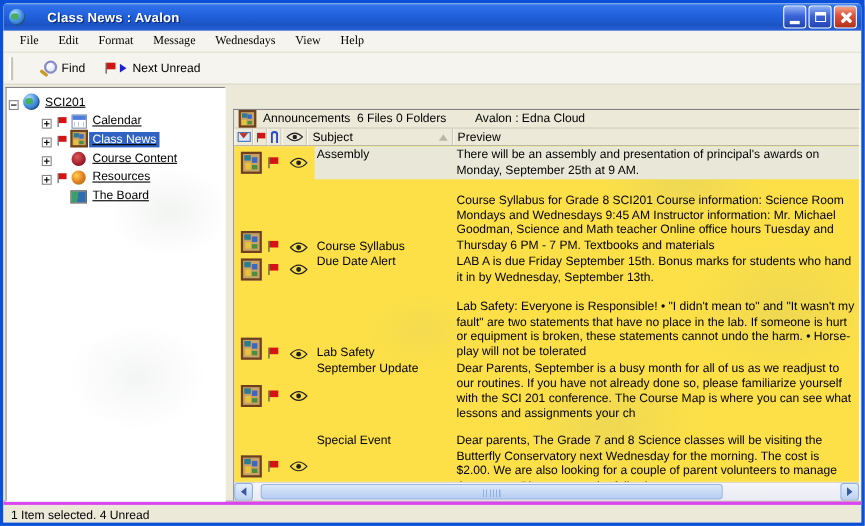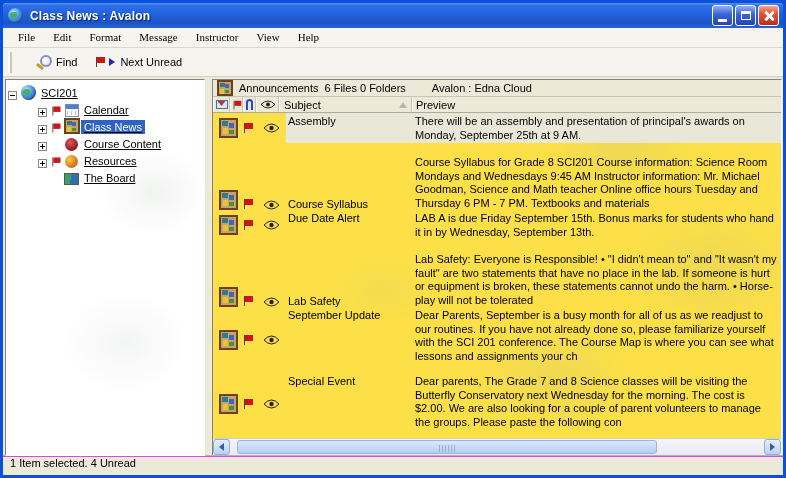--- a/index.html
+++ b/index.html
@@ -3,21 +3,21 @@
 <meta charset="utf-8">
 <style>
   * { margin:0; padding:0; box-sizing:border-box; }
   html,body { width:786px; height:478px; overflow:hidden; }
   body { font-family:"Liberation Sans", sans-serif; font-size:11px; color:#000; background:#0a4fd1; }
 
   .window { width:786px; height:478px; display:flex; flex-direction:column;
     border:3px solid #0b50d8; border-radius:7px 7px 0 0; overflow:hidden; background:#ece9d8; }
 
   
-  .titlebar { height:25px; flex:0 0 25px; display:flex; align-items:center; gap:7px; padding:0 4px 0 5px;
+  .titlebar { height:25px; flex:0 0 25px; display:flex; align-items:center; gap:20px; padding:0 4px 0 5px;
     background:linear-gradient(180deg,#5795f5 0%,#2f6fe8 10%,#2161dc 45%,#1c53c4 80%,#2a63d8 100%); }
   .titlebar .title { color:#fff; font-weight:bold; font-size:12px; flex:1;
     text-shadow:1px 1px 1px rgba(0,20,90,.8); letter-spacing:.2px; }
   .globe { width:15px; height:15px; border-radius:50%; position:relative; flex:0 0 15px;
     background:radial-gradient(circle at 35% 30%, #bfe4ff 0%, #4793e4 45%, #1c56a8 100%);
     box-shadow:inset -1px -1px 1px rgba(0,0,0,.35); }
   .globe::after { content:""; position:absolute; left:2px; top:4px; width:7px; height:6px;
     background:#3fae4e; border-radius:55% 45% 50% 60%; opacity:.9; }
   .winbtns { display:flex; gap:2px; }
   .wbtn { width:21px; height:21px; border:1px solid #fff; border-radius:3px;
@@ -52,21 +52,21 @@
 
   
   .main { flex:1; display:flex; background:#ece9d8; padding:2px 1px 0 2px; min-height:0; }
   .tree-pane { width:200px; flex:0 0 200px; background:#fff; position:relative; overflow:hidden;
     border:1px solid; border-color:#848284 #fff #fff #848284; padding-top:3px; }
   .tree-pane::before { content:""; position:absolute; inset:0; pointer-events:none;
     background:radial-gradient(80px 60px at 75% 30%, rgba(160,175,160,.14), transparent 70%),
                radial-gradient(90px 70px at 60% 70%, rgba(160,175,165,.12), transparent 70%); }
   .splitter { width:7px; flex:0 0 7px; background:#ece9d8; }
   .right-pane { flex:1; display:flex; flex-direction:column; background:#fff; min-width:0;
-    border:1px solid; border-color:#848284 #fff #fff #848284; }
+    border:1px solid; border-color:#848284 #fff #fff #848284;margin-top:20px; }
 
   
   .trow { height:17px; display:flex; align-items:flex-end; position:relative; white-space:nowrap;text-decoration:underline; }
   .trow .slot-exp { width:13px; flex:0 0 13px; display:flex; justify-content:center; }
   .trow.child { padding-left:30px; }
   .expbox { width:9px; height:9px; border:1px solid #888; background:#fff; position:relative; }
   .expbox::before { content:""; position:absolute; left:1px; top:3px; width:5px; height:1px; background:#000; }
   .expbox.plus::after { content:""; position:absolute; left:3px; top:1px; width:1px; height:5px; background:#000; }
   .slot-flag { width:13px; flex:0 0 13px; display:flex; justify-content:center; }
   .slot-icon { width:19px; flex:0 0 19px; display:flex; justify-content:center; align-items:center; }
@@ -141,22 +141,22 @@
     background:linear-gradient(180deg,#e3eefc,#bcd2f2); display:flex; align-items:center; justify-content:center; }
   .sbtn .arr-l { width:0; height:0; border-right:5px solid #3a5a9c; border-top:4px solid transparent; border-bottom:4px solid transparent; }
   .sbtn .arr-r { width:0; height:0; border-left:5px solid #3a5a9c; border-top:4px solid transparent; border-bottom:4px solid transparent; }
   .strack { flex:1; background:linear-gradient(180deg,#f5f6fb,#e9ebf3); position:relative; margin:0 1px; }
   .sthumb { position:absolute; left:6px; top:1px; height:14px; width:420px; border:1px solid #98b4e2; border-radius:3px;
     background:linear-gradient(180deg,#dce8fb,#b6cdf2); }
   .sthumb::after { content:""; position:absolute; left:50%; top:4px; width:16px; height:7px; transform:translateX(-50%);
     background:repeating-linear-gradient(90deg,#8fb0e0 0 1px,transparent 1px 3px); }
 
   
-  .statusbar { height:19px; flex:0 0 19px; background:#ece9d8; border-top:1px solid #d946ef;
-    box-shadow:0 -1px 0 #b8b5a4; display:flex; align-items:flex-start; padding-left:7px; }
+  .statusbar { height:19px; flex:0 0 19px; background:#ece9d8; border-top:3px solid #d946ef;
+    box-shadow:0 -1px 0 #b8b5a4; display:flex; align-items:flex-end; padding-left:7px; }
 </style>
 </head>
 <body>
 
 <div class="window">
 
   <div class="titlebar">
     <span class="globe"></span>
     <span class="title">Class News : Avalon</span>
     <span class="winbtns">
@@ -170,21 +170,21 @@
           <span class="g-close"></span>
         </span>
     </span>
   </div>
 
   <div class="menubar">
     <span class="mitem">File</span>
     <span class="mitem">Edit</span>
     <span class="mitem">Format</span>
     <span class="mitem">Message</span>
-    <span class="mitem">Instructor</span>
+    <span class="mitem">Wednesdays</span>
     <span class="mitem">View</span>
     <span class="mitem">Help</span>
   </div>
 
   <div class="toolbar">
     <span class="grip"></span>
     <span class="tbtn">
       <span class="mag"></span>
       <span>Find</span>
     </span>

